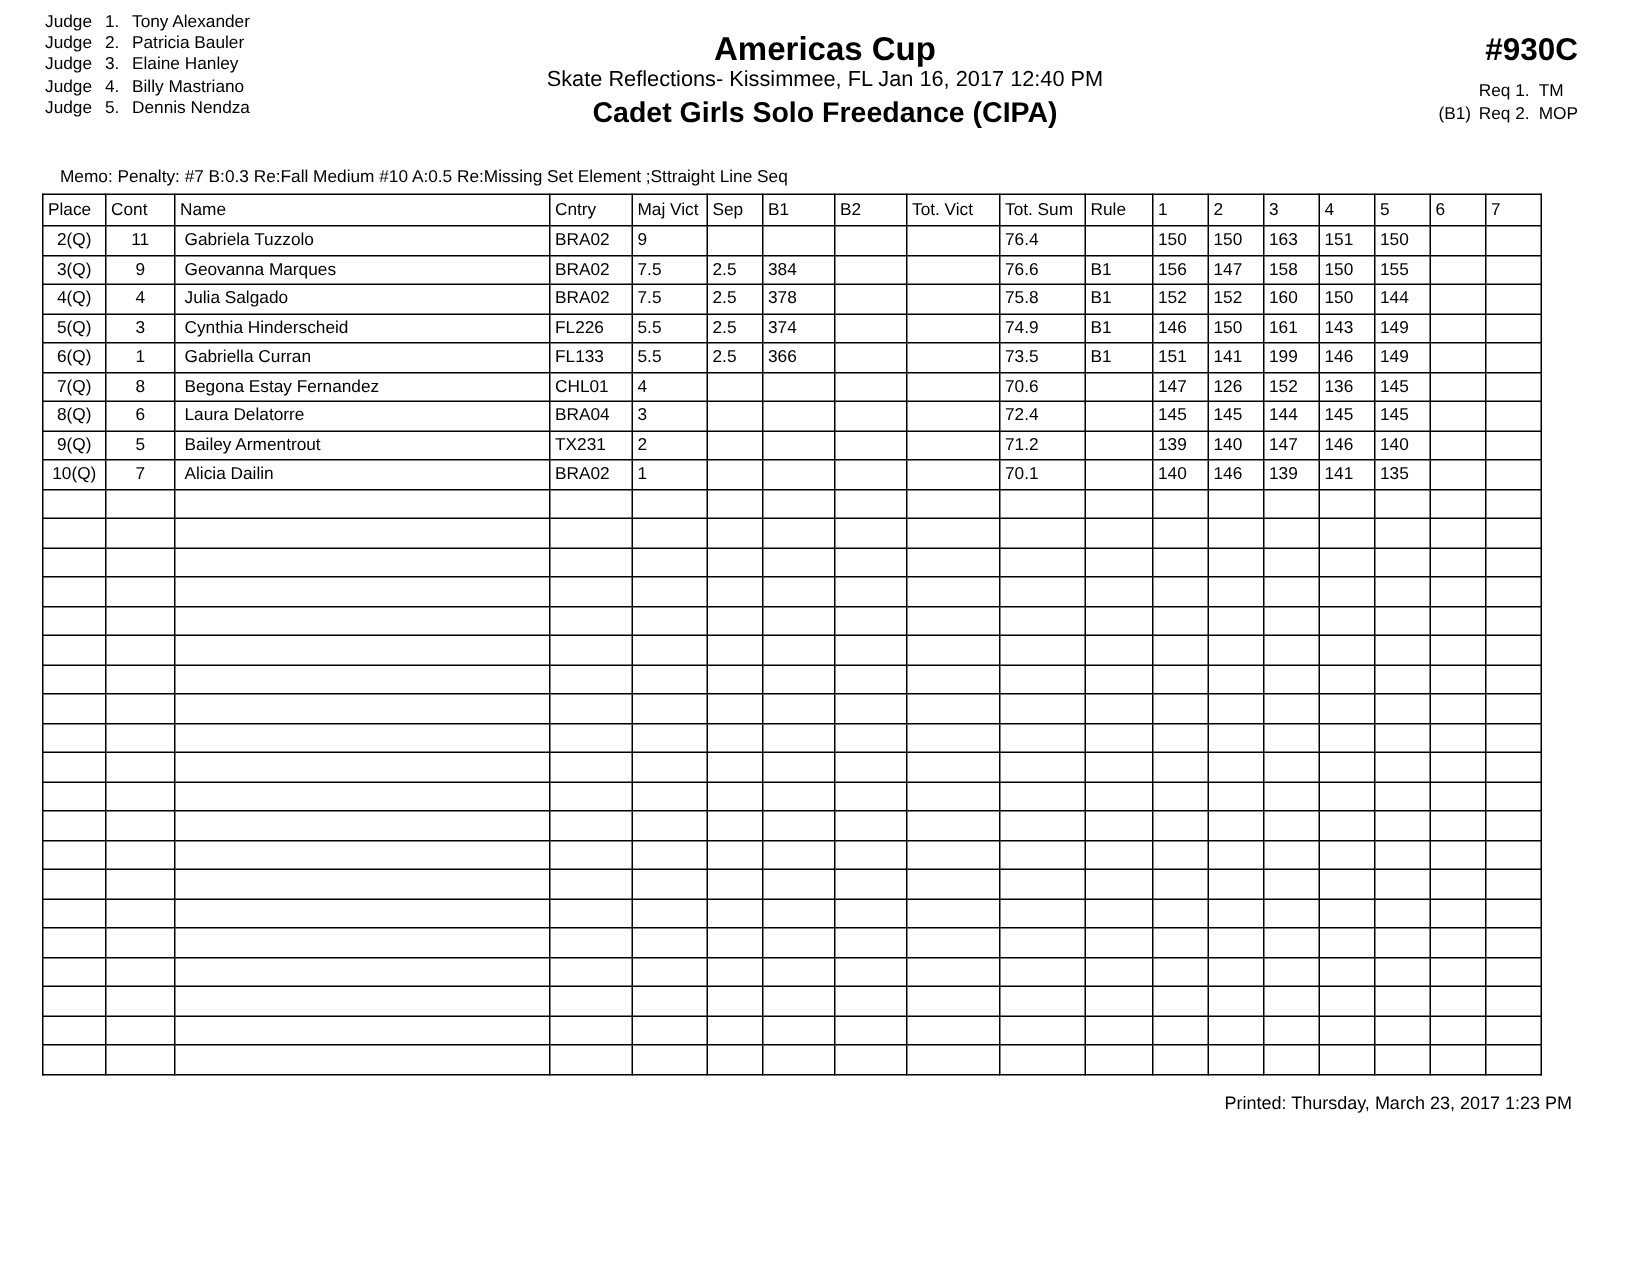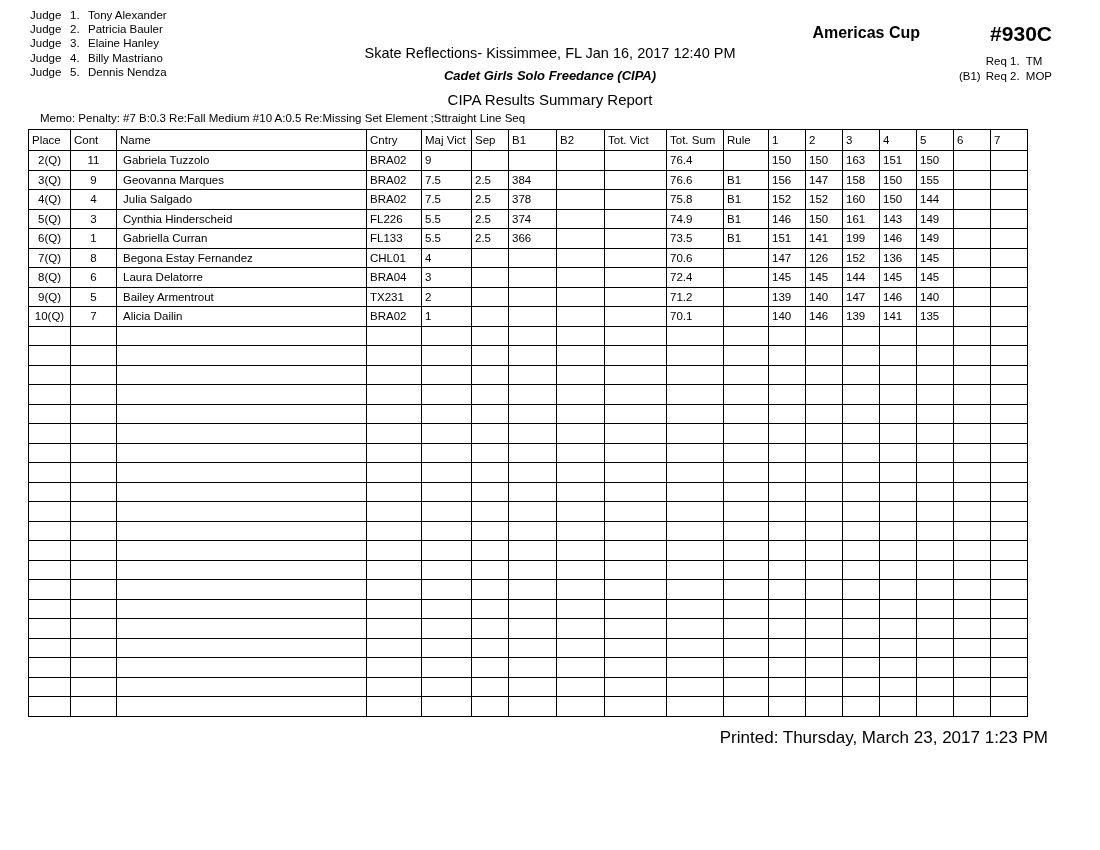--- a/index.html
+++ b/index.html
@@ -38,34 +38,32 @@
 
   
   .header-center {
     position: absolute;
     left: 180px;
     top: 22px;
     width: 740px;
     text-align: center;
   }
   .event-title {
-    font-size: 16px;
+    font-size: 22px;
     font-weight: bold;
     line-height: 22px;
-    text-align: right;
   }
   .event-location {
     font-size: 14.5px;
     line-height: 19px;
   }
   .category-title {
-    font-size: 13px;
+    font-size: 19px;
     font-weight: bold;
     line-height: 26px;
-    font-style: italic;
   }
   .report-title {
     font-size: 15px;
     line-height: 22px;
   }
 
   
   .header-right {
     position: absolute;
     right: 48px;
@@ -140,42 +138,41 @@
   td.name-cell { padding-left: 6px; }
   td.place-cell { text-align: center; }
   td.cont-cell { text-align: center; }
   .judge-cell { text-align: center; }
 
   
   .printed {
     position: absolute;
     right: 52px;
     top: 728px;
-    font-size: 17px;
+    font-size: 12px;
     white-space: nowrap;
   }
 </style>
 </head>
 <body>
 
 <div class="page">
 
   <div class="judges">
       <div class="judge-row"><span class="judge-word">Judge</span><span class="judge-num">1.</span><span class="judge-name">Tony Alexander</span></div>
       <div class="judge-row"><span class="judge-word">Judge</span><span class="judge-num">2.</span><span class="judge-name">Patricia Bauler</span></div>
       <div class="judge-row"><span class="judge-word">Judge</span><span class="judge-num">3.</span><span class="judge-name">Elaine Hanley</span></div>
       <div class="judge-row"><span class="judge-word">Judge</span><span class="judge-num">4.</span><span class="judge-name">Billy Mastriano</span></div>
       <div class="judge-row"><span class="judge-word">Judge</span><span class="judge-num">5.</span><span class="judge-name">Dennis Nendza</span></div>
     </div>
 
   <div class="header-center">
     <div class="event-title">Americas Cup</div>
     <div class="event-location">Skate Reflections- Kissimmee, FL Jan 16, 2017  12:40 PM</div>
     <div class="category-title">Cadet Girls Solo Freedance (CIPA)</div>
-    <div class="report-title">CIPA Results Summary Report</div>
   </div>
 
   <div class="header-right">
     <div class="event-code">#930C</div>
     <div class="req-block"><div class="req-row"><span class="req-prefix"></span><span class="req-label">Req 1.</span><span class="req-value">TM</span></div><div class="req-row"><span class="req-prefix">(B1)</span><span class="req-label">Req 2.</span><span class="req-value">MOP</span></div></div>
   </div>
 
   <div class="memo">Memo: Penalty: #7 B:0.3 Re:Fall Medium #10 A:0.5 Re:Missing Set Element ;Sttraight Line Seq</div>
 
   <table class="results-table">

